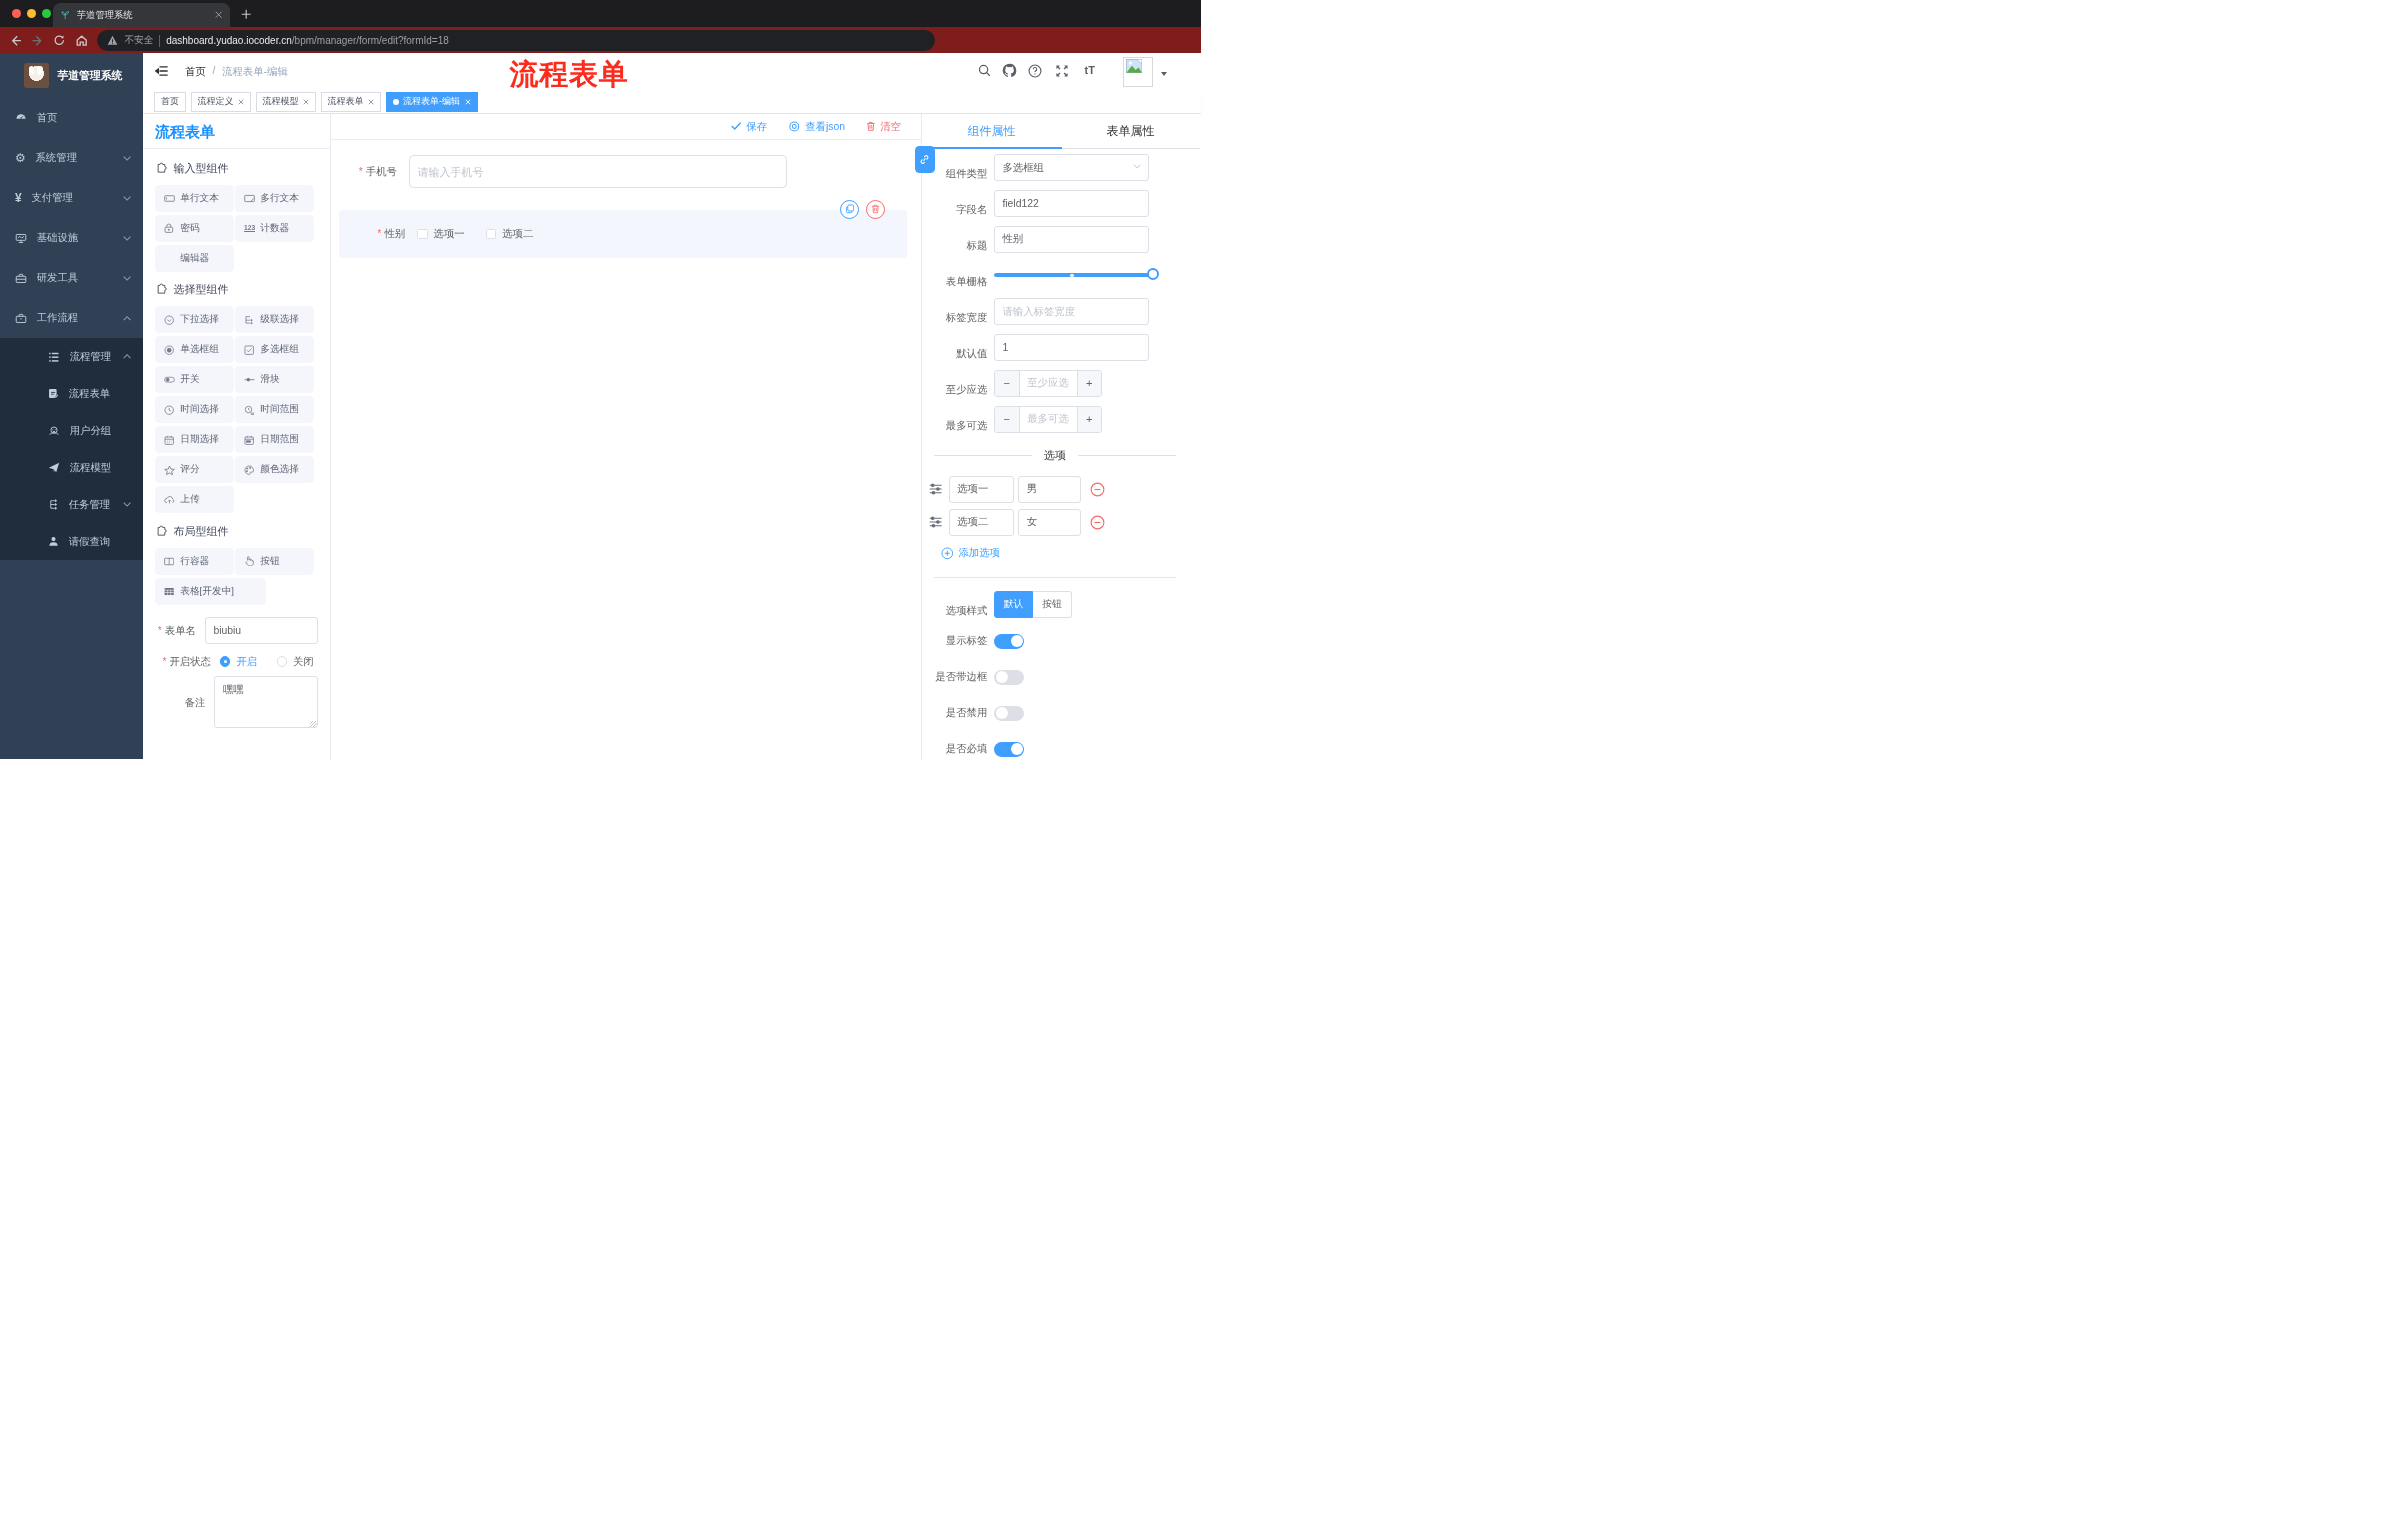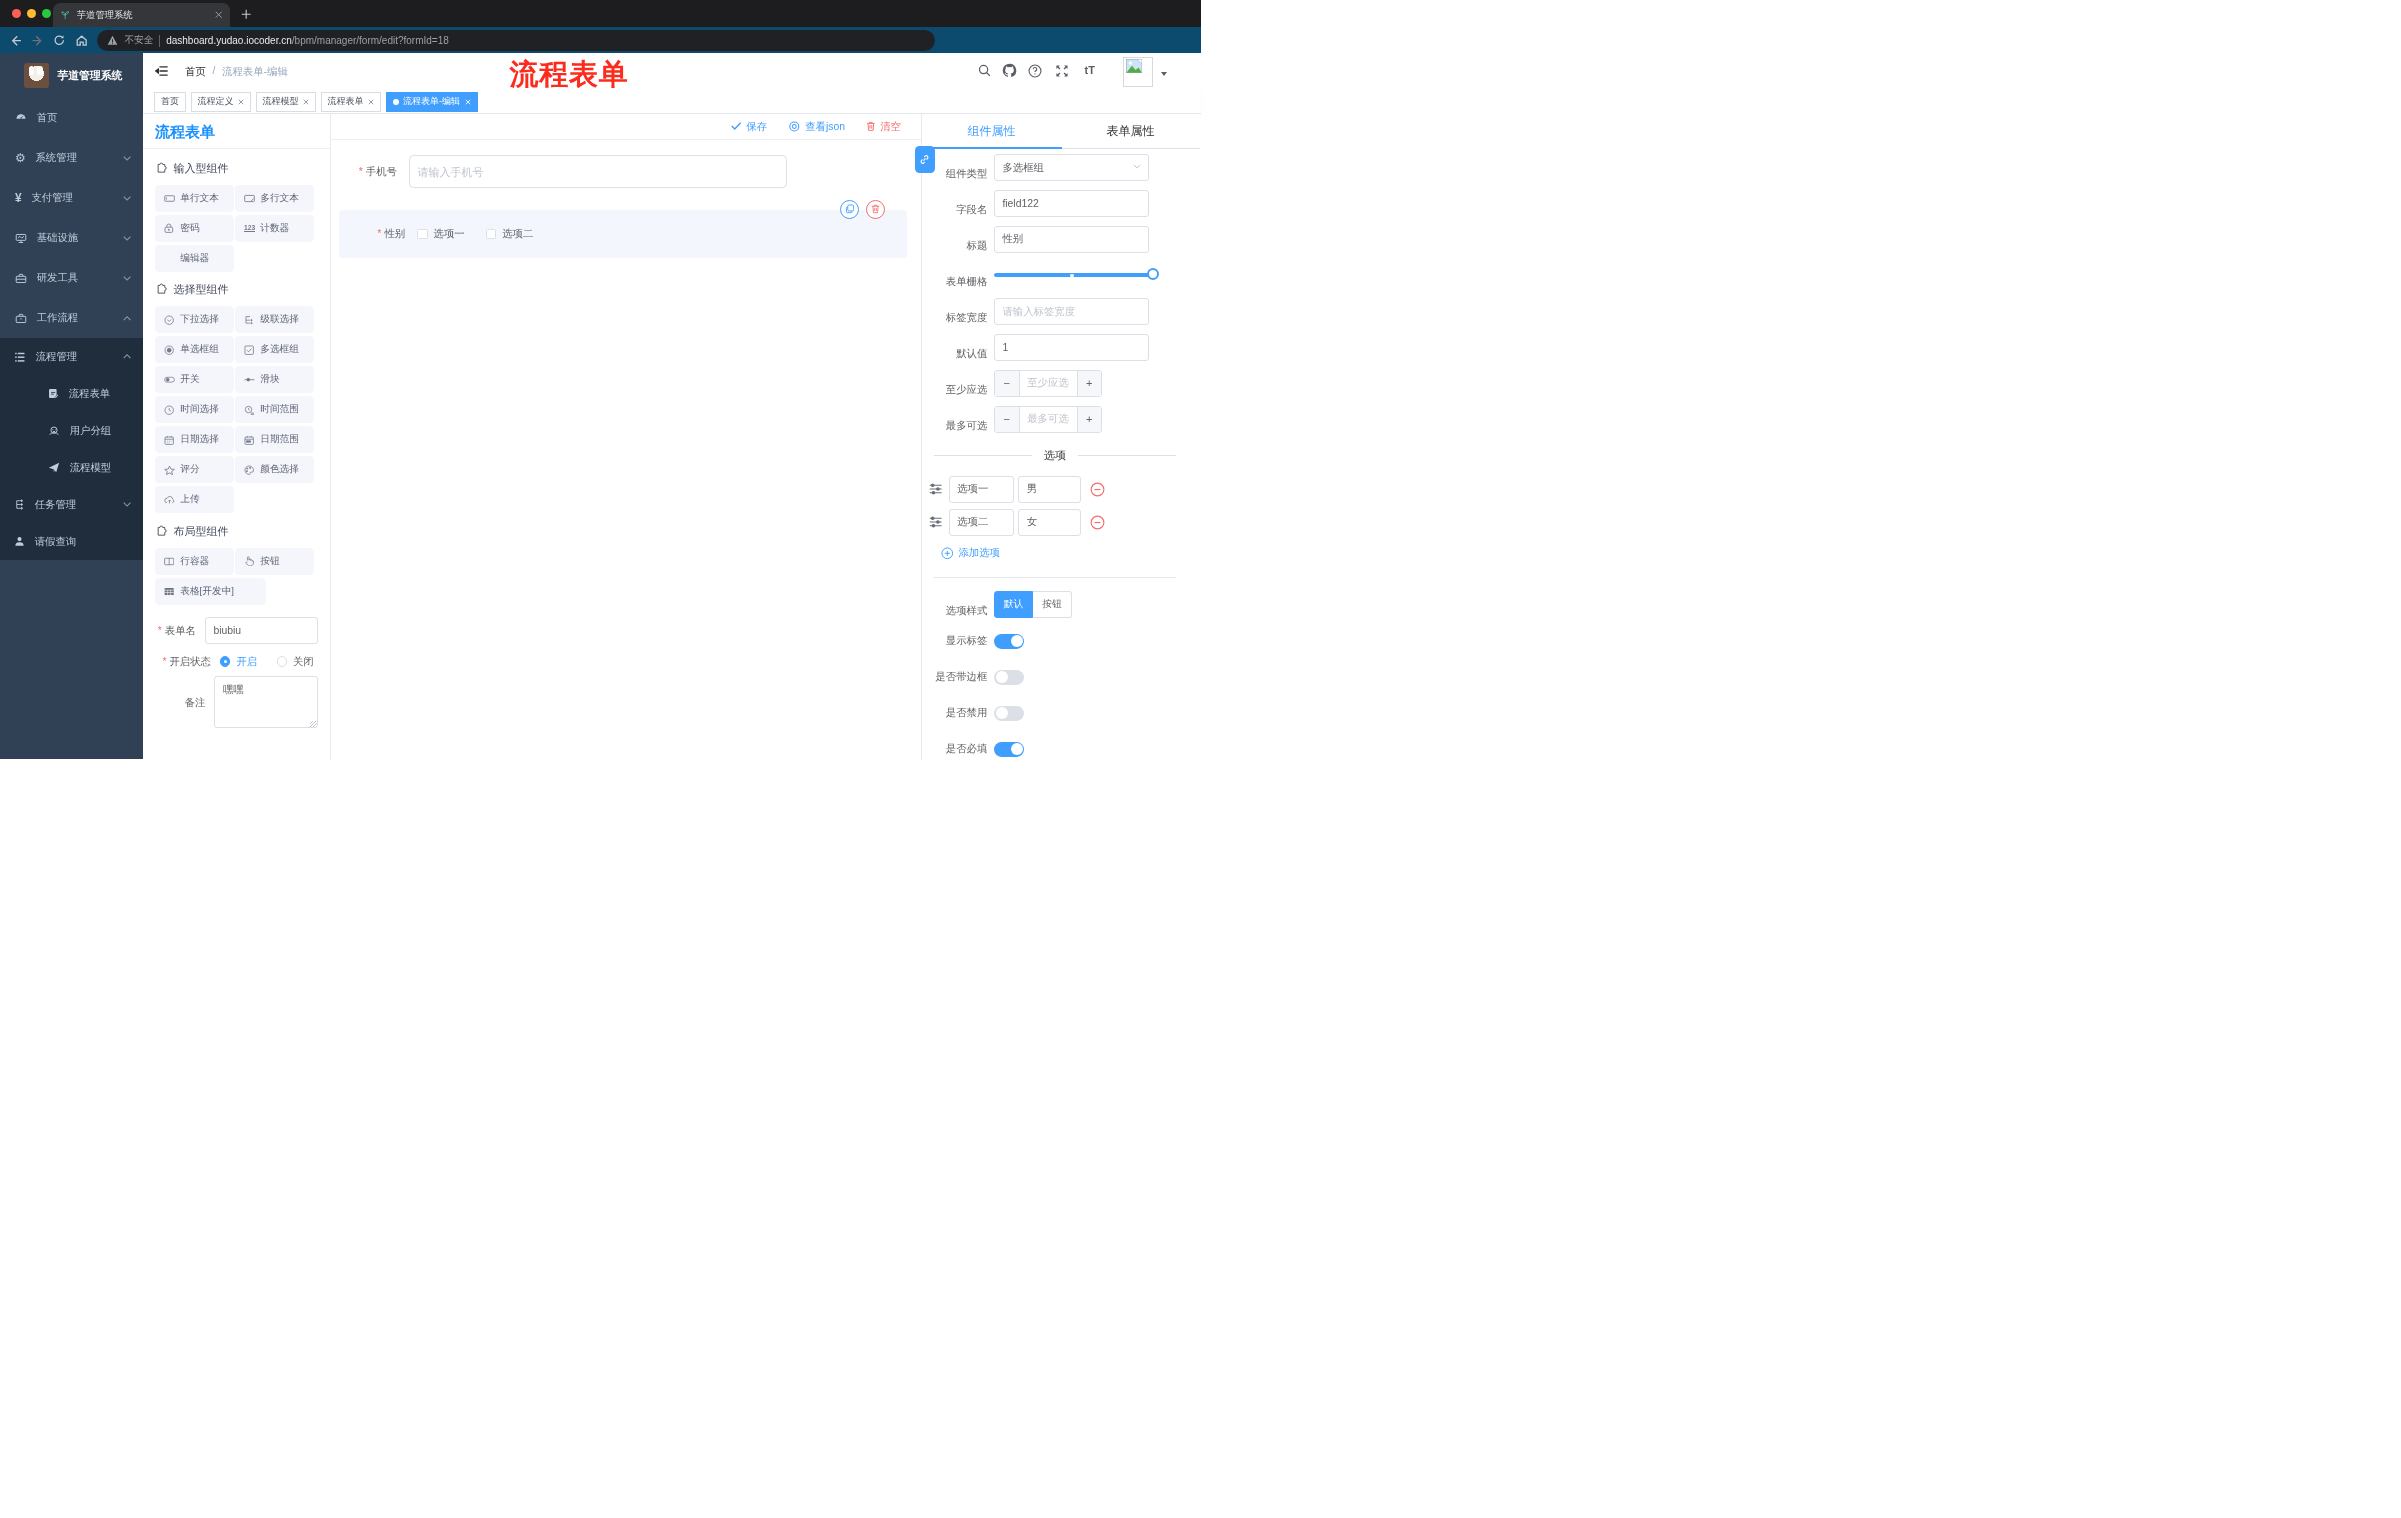--- a/index.html
+++ b/index.html
@@ -8,21 +8,21 @@
   svg.ic { display:block; }
 
   
   #chrome-tabs { position:absolute; left:0; top:0; width:1201px; height:27px; background:#1d1d1f; }
   .traffic { position:absolute; top:9px; width:9px; height:9px; border-radius:50%; }
   #chrome-tab { position:absolute; left:53px; top:3px; width:177px; height:24px; background:#35363a;
     border-radius:7.4px 7.4px 0 0; display:flex; align-items:center; padding:0 7.4px; gap:6px; }
   #chrome-tab .title { color:#e8eaed; font-size:9.3px; flex:1; }
   #newtab-btn { position:absolute; left:238px; top:6px; width:16.3px; height:16.3px; color:#c7c7c7;
     display:flex; align-items:center; justify-content:center; }
-  #chrome-bar { position:absolute; left:0; top:27px; width:1201px; height:27px; background:#0c4a6e;
+  #chrome-bar { position:absolute; left:0; top:27px; width:1201px; height:27px; background:#7f1d1d;
     display:flex; align-items:center; }
   .navic { width:22px; height:22px; display:flex; align-items:center; justify-content:center; color:#c7c9cc; }
   .navic.dim { color:#6e7175; }
   #urlbox { height:21px; width:838px; margin-left:4.5px; background:#202124; border-radius:10.4px;
     display:flex; align-items:center; padding:0 10.4px; gap:6px; }
   #urlbox .sec { color:#9aa0a6; font-size:9.7px; }
   #urlbox .sep { width:0.7px; height:12px; background:#5f6368; }
   #urlbox .host { color:#e8eaed; font-size:10px; }
   #urlbox .path { color:#9aa0a6; font-size:10px; }
   #incog { position:absolute; right:62px; top:30.5px; height:20px; background:#3c3d41; border-radius:10.4px;
@@ -42,21 +42,21 @@
   #sidebar { position:absolute; left:0; top:53px; width:143px; height:706px; background:#304156; }
   #logo-row { display:flex; align-items:center; gap:9px; padding:10.4px 0 10.4px 24px; }
   #logo-img { width:24.5px; height:24.5px; border-radius:3px;
     background:radial-gradient(circle at 50% 42%, #f5efe8 0 38%, #6b4f3f 39% 100%); position:relative; overflow:hidden; }
   #logo-img:before { content:""; position:absolute; left:5.2px; top:3px; width:5.2px; height:9px; background:#fdfdfd; border-radius:3px; }
   #logo-img:after  { content:""; position:absolute; left:13.4px; top:3px; width:5.2px; height:9px; background:#fdfdfd; border-radius:3px; }
   #logo-title { color:#fff; font-size:10.8px; font-weight:bold; }
   .mitem { height:40px; display:flex; align-items:center; color:#bfcbd9; font-size:10.4px; padding-left:15px; gap:9.7px; position:relative; }
   .mitem .chev { position:absolute; right:12px; color:#8f9cac; }
   #submenu { background:#1f2d3d; }
-  .mitem.lv2 { height:37px; padding-left:14px;font-family:Liberation Mono, monospace; }
+  .mitem.lv2 { height:37px; padding-left:48px;font-family:Liberation Mono, monospace; }
   .mitem.lv3 { height:37px; padding-left:48px; }
 
   #main-header { position:absolute; left:143px; top:53px; width:1058px; height:37px; background:#fff; }
   #hamburger { position:absolute; left:12px; top:12px; color:#2b2f36; }
   #breadcrumb { position:absolute; left:42px; top:12px; font-size:10.4px; display:flex; gap:6.7px; }
   #breadcrumb .b1 { color:#303133; }
   #breadcrumb .sep, #breadcrumb .b2 { color:#97a8be; }
   .hic { position:absolute; top:10.4px; color:#5a5e66; }
   #avatar-box { position:absolute; right:48px; top:3.7px; width:30px; height:30px; border:0.7px solid #d9d9d9; background:#fff;
     display:flex; align-items:flex-start; justify-content:flex-start; }

